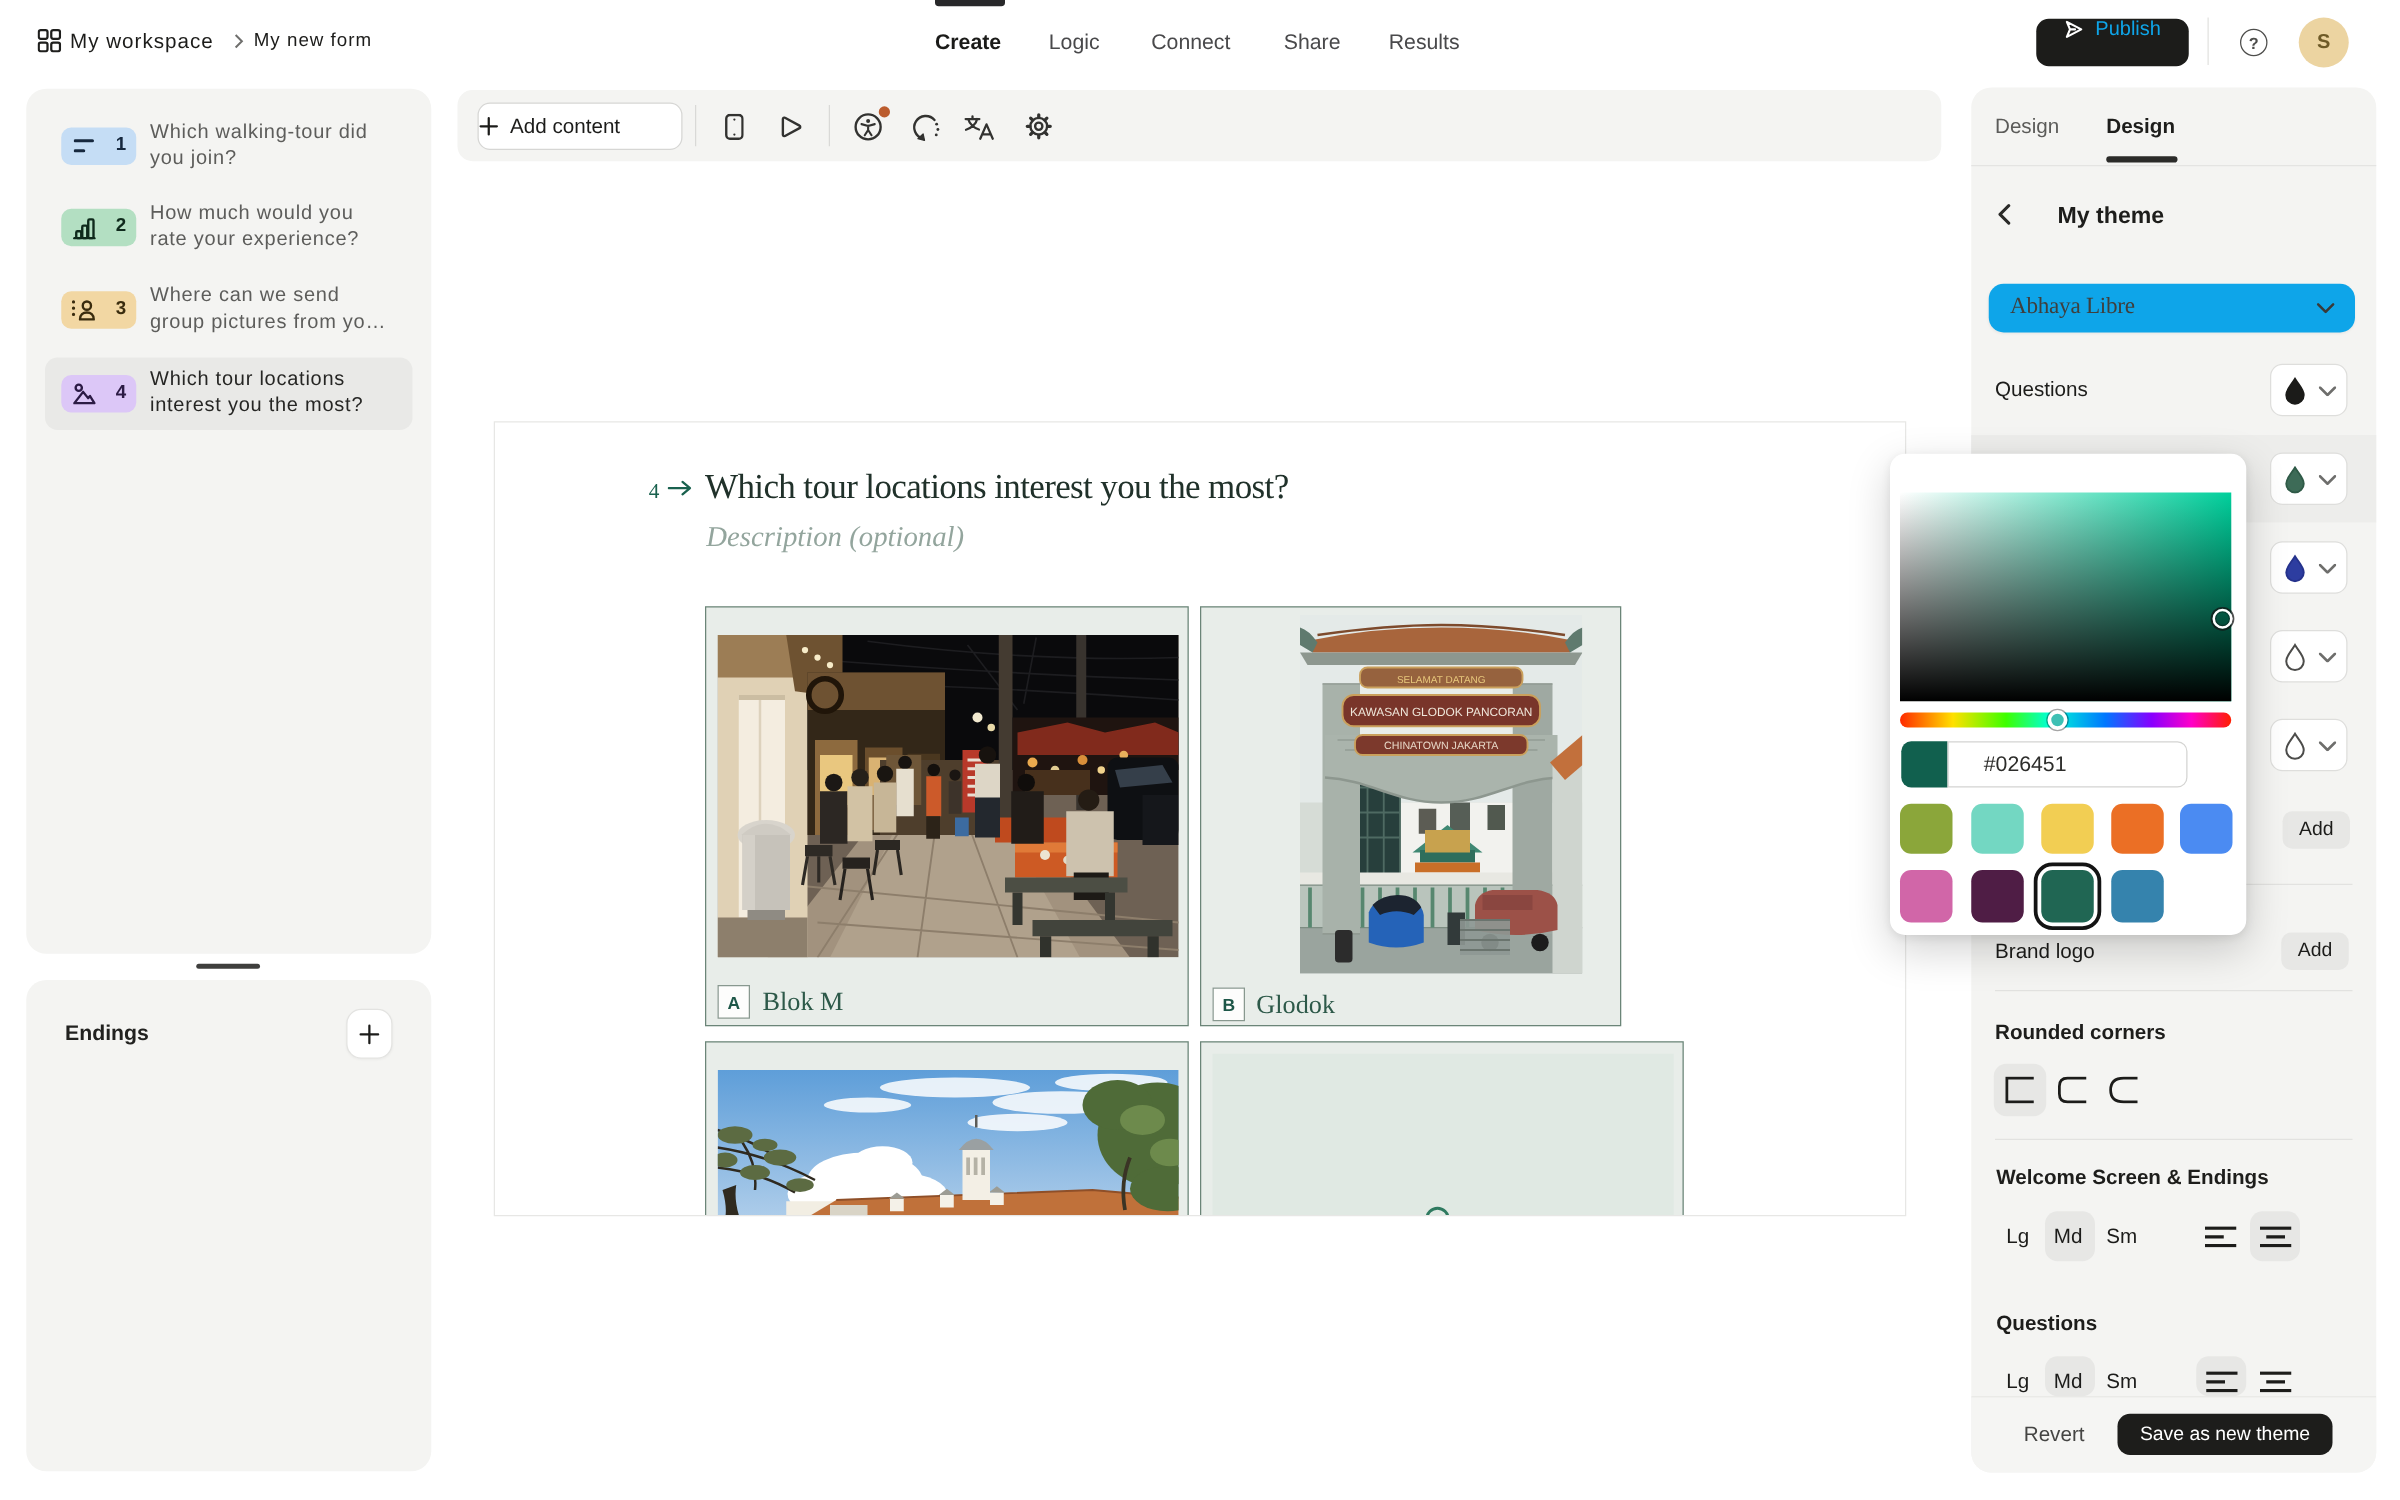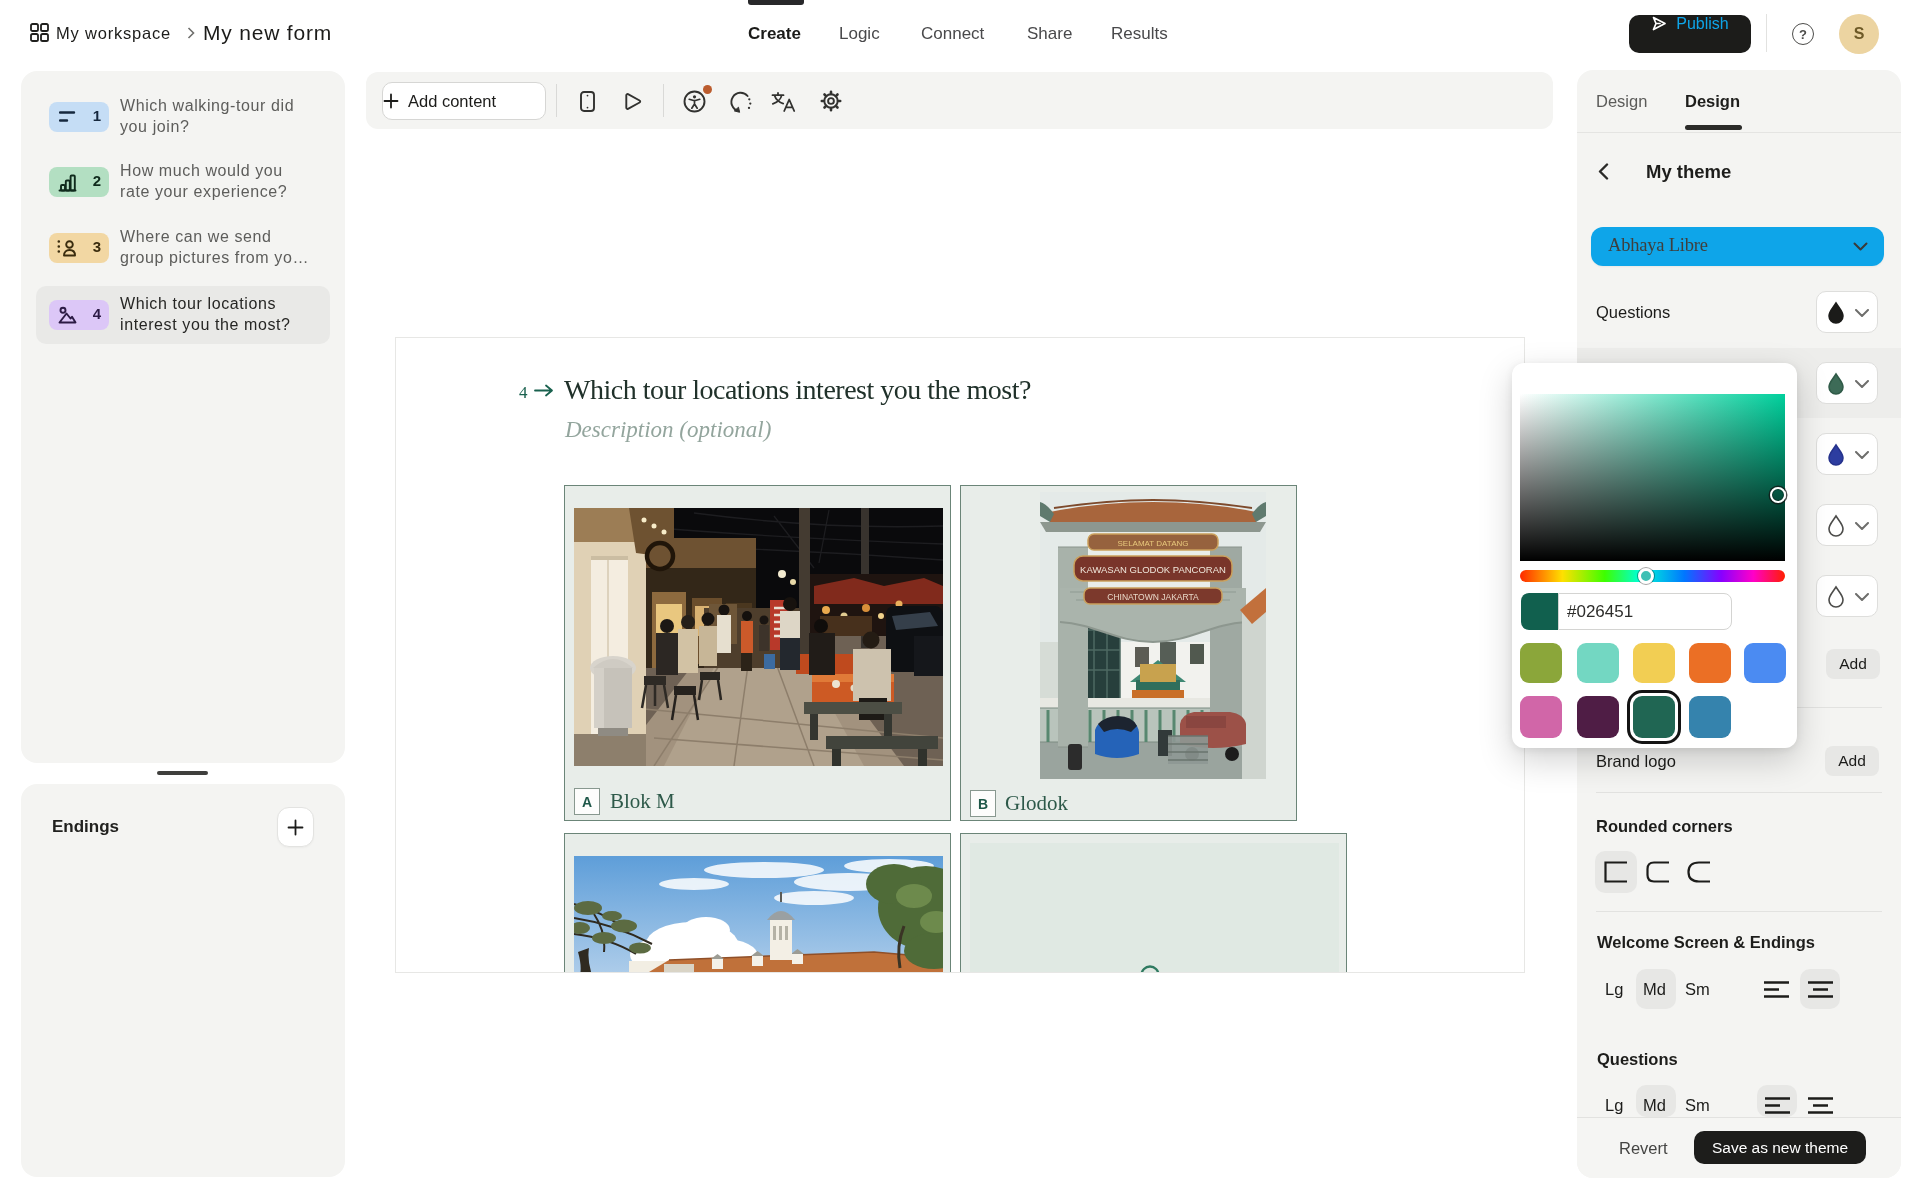--- a/index.html
+++ b/index.html
@@ -20,21 +20,21 @@
         <rect x="11" y="1" width="7" height="7" rx="1.6"></rect>
         <rect x="1" y="11" width="7" height="7" rx="1.6"></rect>
         <rect x="11" y="11" width="7" height="7" rx="1.6"></rect>
       </g>
     </svg>
   </div>
   <div class="abs" style="left:56px; top:23px; font-size:16.5px; letter-spacing:0.8px; color:#1c1c1a; line-height:20px;">My workspace</div>
   <svg class="abs" width="10" height="12" viewBox="0 0 10 12" style="left:186px; top:27px;">
       <path d="M2.5 1 L7.5 6 L2.5 11" fill="none" stroke="#6f6f6d" stroke-width="1.6"></path>
     </svg>
-  <div class="abs" style="left:203px; top:23px; font-size:21px; letter-spacing:0.8px; color:#1c1c1a; line-height:20px;">My new form</div>
+  <div class="abs" style="left:203px; top:23px; font-size:15px; letter-spacing:0.8px; color:#1c1c1a; line-height:20px;">My new form</div>
 
   <div class="abs" style="left:748px; top:0; width:56px; height:5px; background:#28282a; border-radius:0 0 3px 3px;"></div>
   <div class="abs" style="left:748px; top:24px; font-size:17px; font-weight:bold; color:#1b1b19;">Create</div>
   <div class="abs" style="left:839px; top:24px; font-size:17px; color:#49494b;">Logic</div>
   <div class="abs" style="left:921px; top:24px; font-size:17px; color:#49494b;">Connect</div>
   <div class="abs" style="left:1027px; top:24px; font-size:17px; color:#49494b;">Share</div>
   <div class="abs" style="left:1111px; top:24px; font-size:17px; color:#49494b;">Results</div>
 
   <div class="abs" style="left:1629px; top:15px; width:122px; height:38px; background:#1c1c1a; border-radius:10px; color:#0ea5e9; display:flex; align-items:flex-start; justify-content:center; gap:8px;">
     <svg width="17" height="17" viewBox="0 0 17 17">
@@ -530,21 +530,21 @@
   <div class="abs" style="left:1694px; top:1131px; width:172px; height:33px; background:#1d1d1b; border-radius:10px; display:flex; align-items:center; justify-content:center; color:#fff; font-size:15.5px;">Save as new theme</div>
 
   <div class="abs" style="left:1512px; top:363px; width:285px; height:385px; background:#fff; border-radius:12px; box-shadow:0 12px 34px rgba(0,0,0,0.18), 0 2px 8px rgba(0,0,0,0.08);">
     <div class="abs" style="left:8px; top:31px; width:265px; height:167px; background:
       linear-gradient(to top, #000, rgba(0,0,0,0)),
       linear-gradient(to right, #fff, #00d09c);"></div>
     <div class="abs" style="left:258px; top:124px; width:16px; height:16px; border-radius:50%; border:2.5px solid #fff; box-shadow:0 0 0 1.5px rgba(20,20,20,0.75), inset 0 0 0 1px rgba(20,20,20,0.4);"></div>
     <div class="abs" style="left:8px; top:207px; width:265px; height:12px; border-radius:6px; background:linear-gradient(to right,#ff2a00 0%, #ffe000 16%, #3dff00 32%, #00ffd5 45%, #0077ff 62%, #8800ff 76%, #ff00c8 88%, #ff1e00 100%);"></div>
     <div class="abs" style="left:126px; top:205px; width:16px; height:16px; border-radius:50%; background:#3ec0b4; border:3.5px solid #fff; box-shadow:0 0 0 1px rgba(0,0,0,0.35);"></div>
     <div class="abs" style="left:9px; top:230px; width:37px; height:37px; background:#11604e; border-radius:8px 0 0 8px;"></div>
-    <div class="abs" style="left:46px; top:230px; width:174px; height:37px; background:#fff; border:1px solid #d4d4d2; border-radius:0 8px 8px 0; display:flex; align-items:center; padding-left:8px; font-size:17px; color:#2d2d2b;">#026451</div>
+    <div class="abs" style="left:46px; top:230px; width:192px; height:37px; background:#fff; border:1px solid #d4d4d2; border-radius:0 8px 8px 0; display:flex; align-items:center; padding-left:28px; font-size:17px; color:#2d2d2b;">#026451</div>
 
     <div class="abs" style="left:8px; top:280px; width:42px; height:40px; background:#8ba63a; border-radius:9px;"></div>
     <div class="abs" style="left:65px; top:280px; width:42px; height:40px; background:#73d7c2; border-radius:9px;"></div>
     <div class="abs" style="left:121px; top:280px; width:42px; height:40px; background:#f2ce53; border-radius:9px;"></div>
     <div class="abs" style="left:177px; top:280px; width:42px; height:40px; background:#eb6f25; border-radius:9px;"></div>
     <div class="abs" style="left:232px; top:280px; width:42px; height:40px; background:#4b8bf2; border-radius:9px;"></div>
     <div class="abs" style="left:8px; top:333px; width:42px; height:42px; background:#d166a8; border-radius:9px;"></div>
     <div class="abs" style="left:65px; top:333px; width:42px; height:42px; background:#4f1d45; border-radius:9px;"></div>
     <div class="abs" style="left:121px; top:333px; width:42px; height:42px; background:#206653; border-radius:9px; outline:3px solid #141414; outline-offset:3px;"></div>
     <div class="abs" style="left:177px; top:333px; width:42px; height:42px; background:#3583ad; border-radius:9px;"></div>

